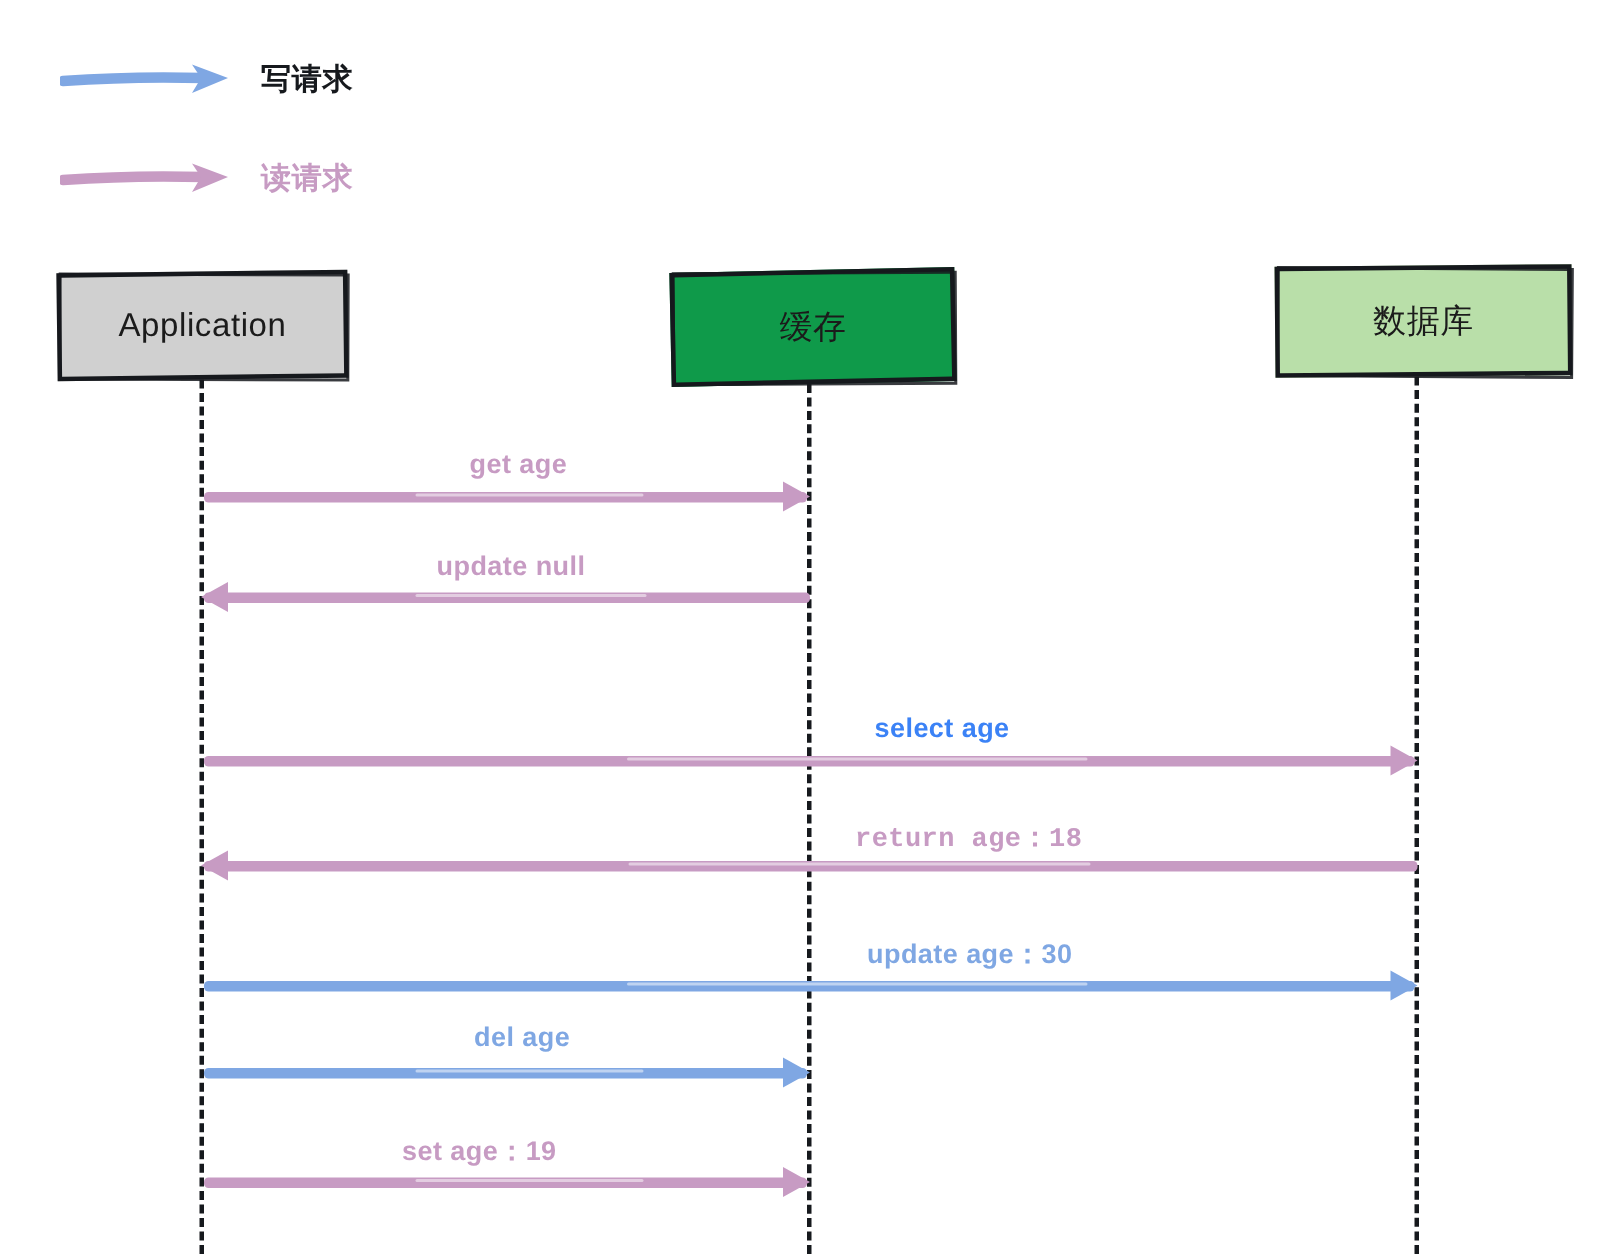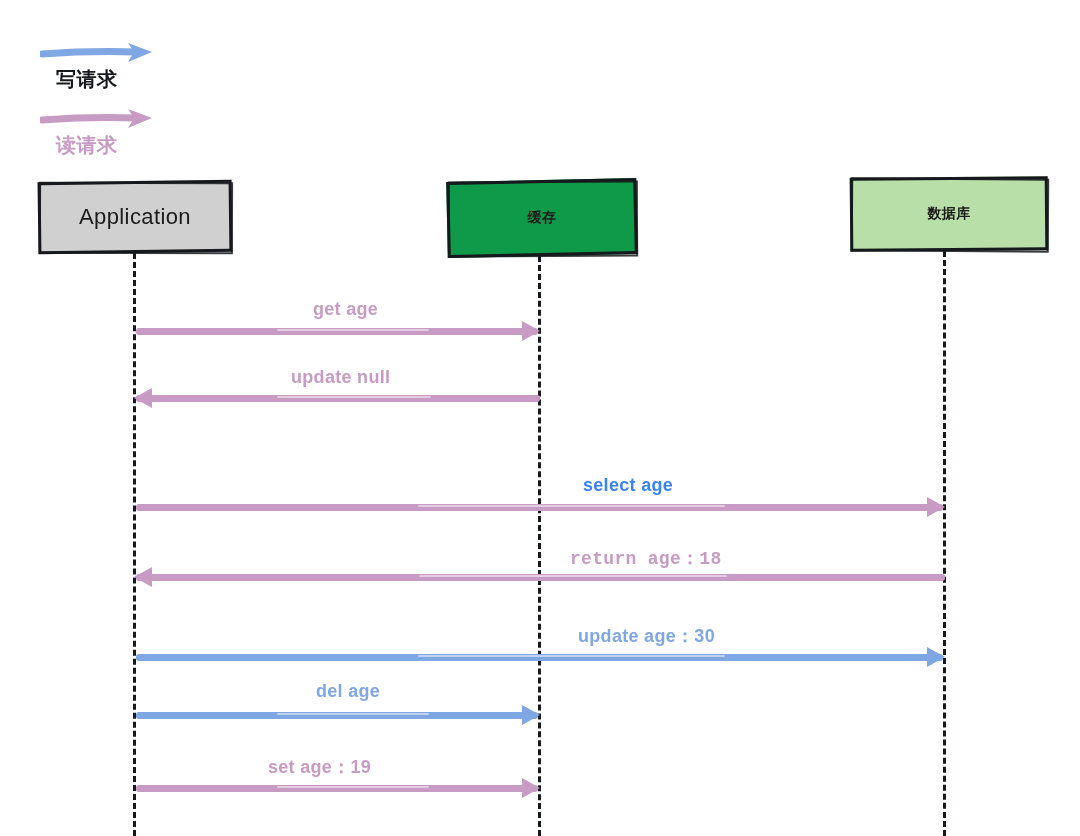--- a/index.html
+++ b/index.html
@@ -15,22 +15,21 @@
     width: 1080px;
     height: 836px;
     background: #ffffff;
     overflow: hidden;
   }
 
   
   .legend-row {
     position: absolute;
     display: flex;
-    align-items: flex-start;
-    flex-direction: column;
+    align-items: flex-end;
   }
   .legend-label {
     font-size: 20px;
     font-weight: bold;
     white-space: nowrap;
     letter-spacing: 0.5px;
   }
   .legend-label.write { color: #16191d; }
   .legend-label.read  { color: #c79bc3; }
 
@@ -54,21 +53,21 @@
     inset: 0;
     display: flex;
     align-items: center;
     justify-content: center;
     font-size: 22px;
     color: #1b1b1b;
     font-weight: normal;
     z-index: 3;
     letter-spacing: 0.4px;
   }
-  .plabel.cjk { font-size: 14px; font-weight: bold; }
+  .plabel.cjk { font-size: 22px; }
 
   
   .lifeline {
     position: absolute;
     width: 0;
     border-left: 3px dashed #16191d;
     z-index: 1;
   }
 
   

